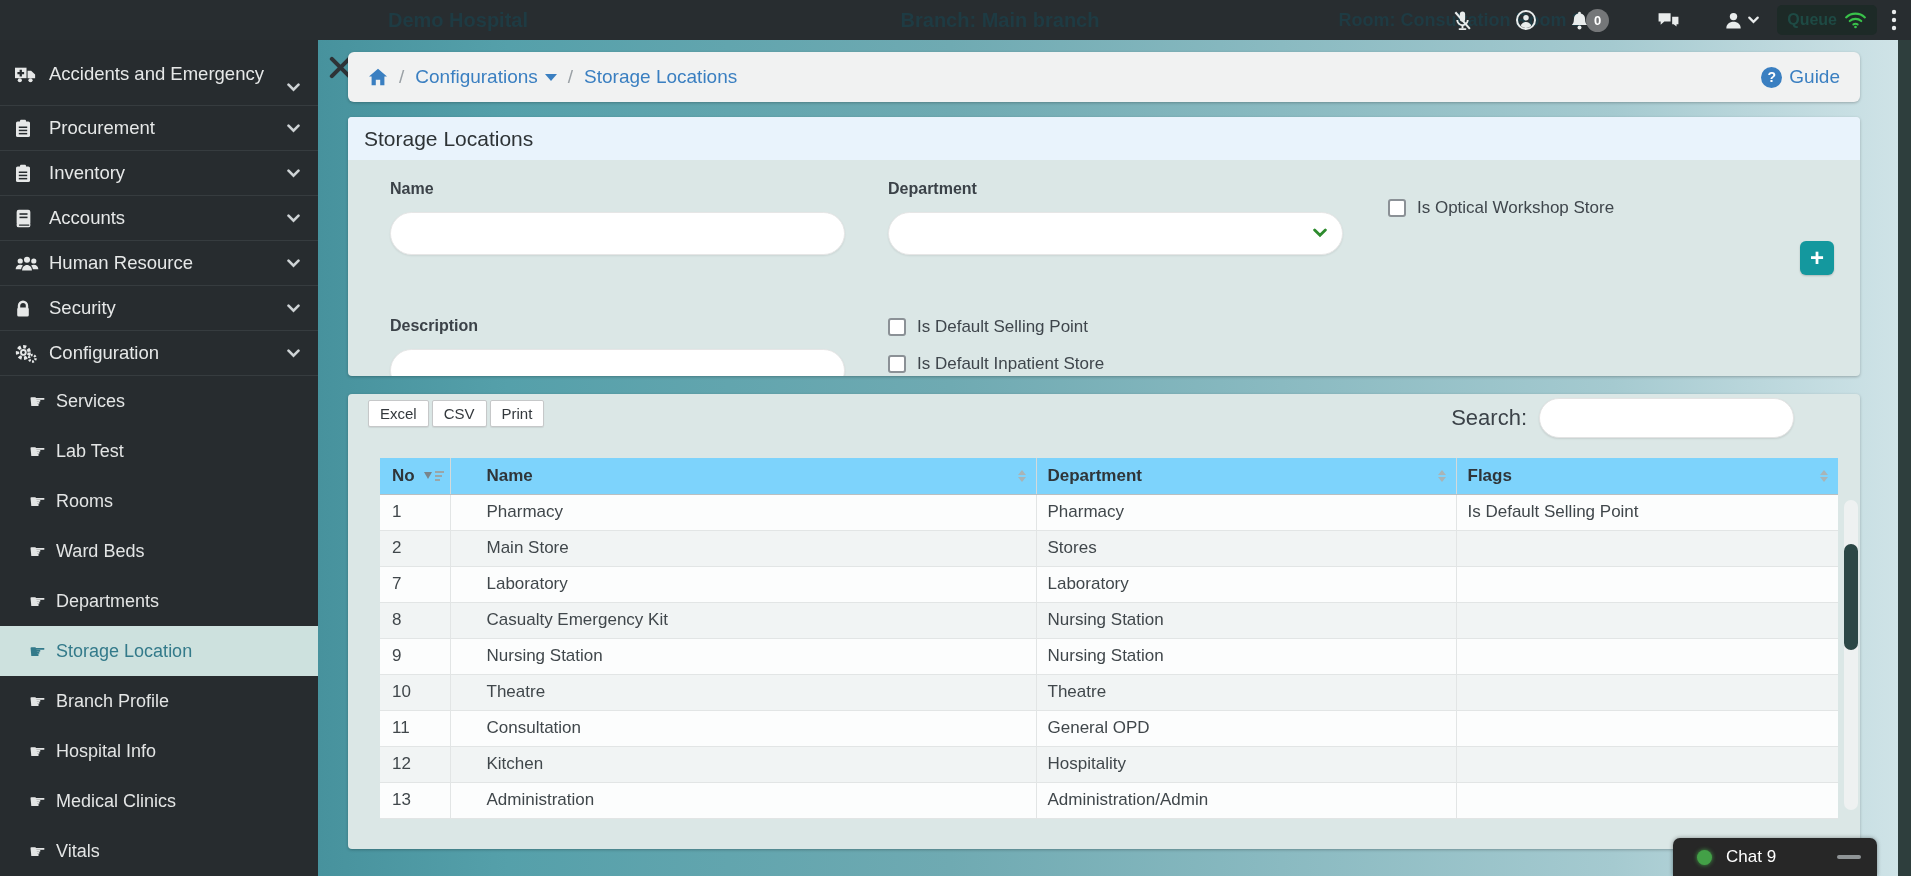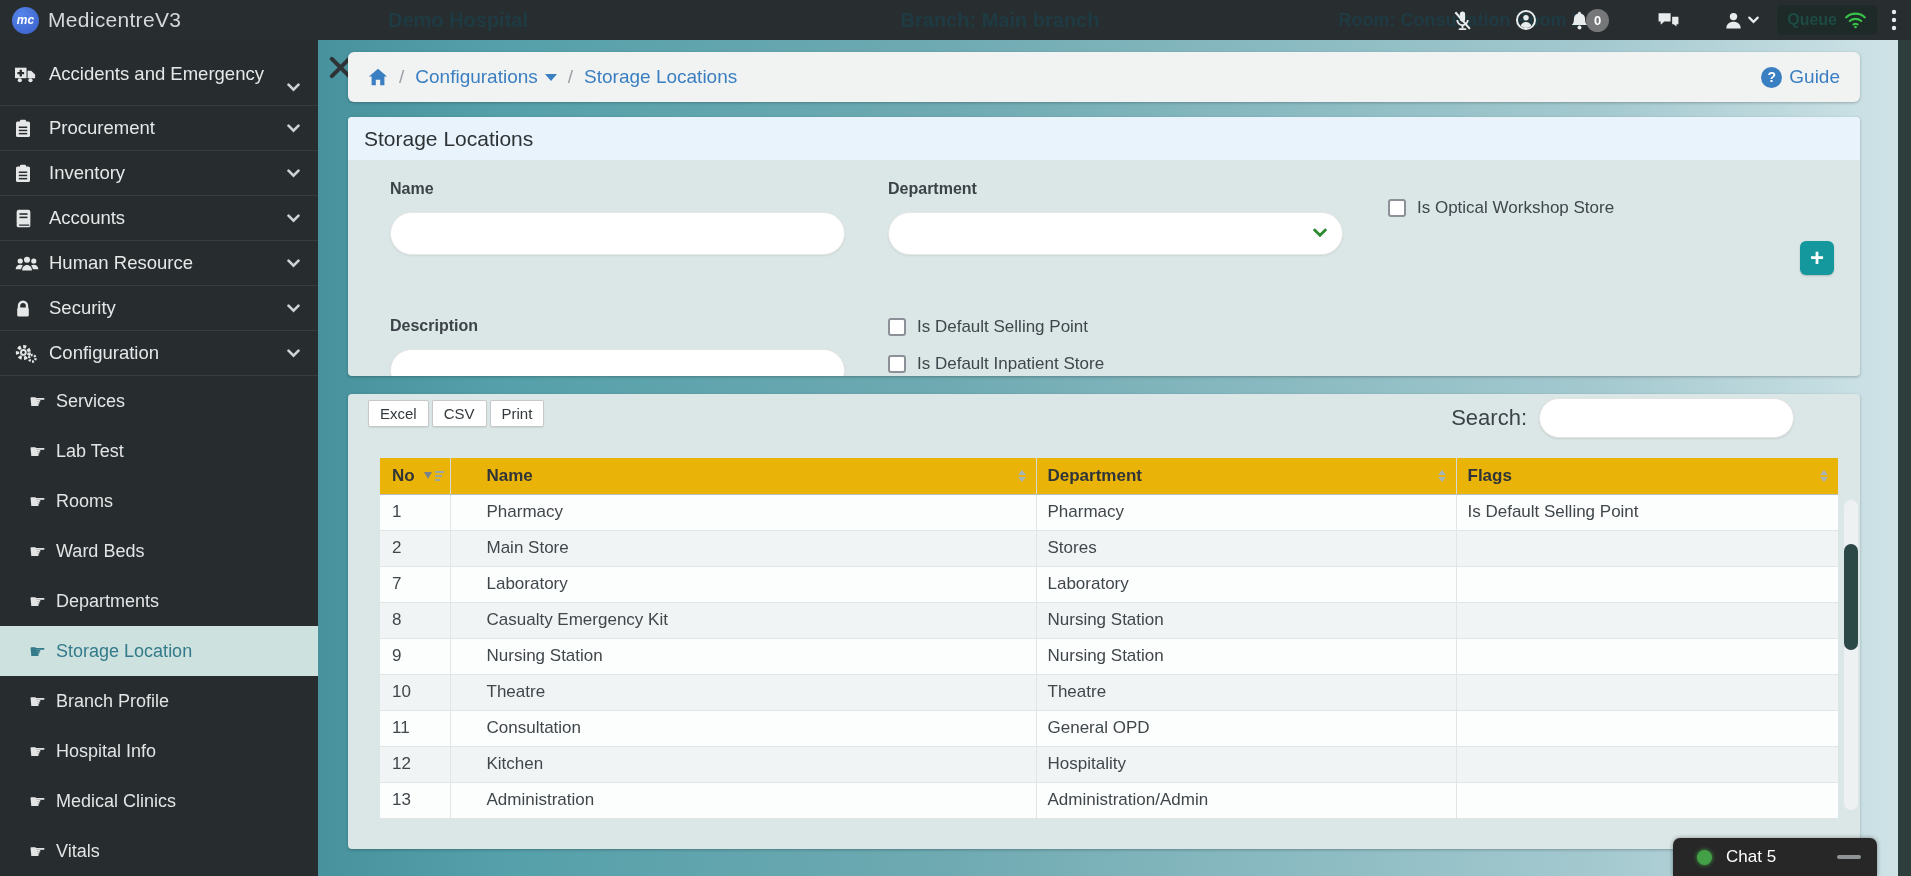--- a/index.html
+++ b/index.html
@@ -73,21 +73,21 @@
   .view-body { position:relative; height:416px; }
   .exports { position:absolute; left:20px; top:6px; display:flex; gap:3px; }
   .exp-btn { background:#fff; border:1px solid #c6c8c9; border-radius:2px; padding:4px 11px; font-size:15px; color:#33383c;
     cursor:pointer; box-shadow:0 1px 1px rgba(0,0,0,.08); }
   .search-wrap { position:absolute; right:66px; top:4px; display:flex; align-items:center; gap:12px; }
   .search-label { color:#3b4248; font-size:22px; }
   .search-input { width:255px; height:40px; border-radius:20px; border:1px solid #e3e3e3; background:#fff; padding:0 16px;
     font-size:16px; outline:none; box-shadow:0 1px 2px rgba(0,0,0,.1); }
 
   table.grid { position:absolute; left:32px; top:64px; width:1458px; border-collapse:collapse; table-layout:fixed; }
-  table.grid th { height:36px; text-align:left; font-size:17px; color:#2f3539; font-weight:bold; background:#eab308;
+  table.grid th { height:36px; text-align:left; font-size:17px; color:#2f3539; font-weight:bold; background:#7dd3fc;
     border-bottom:1px solid #b9bfc1; border-right:1px solid #d4dada; cursor:pointer; }
   table.grid th:last-child, table.grid td:last-child { border-right:none; }
   table.grid td { height:36px; font-size:17px; color:#40474b; border-bottom:1px solid #e2e5e5; border-right:1px solid #e2e5e5;
     white-space:nowrap; overflow:hidden; }
   tr.r-odd td { background:#fcfdfd; }
   tr.r-even td { background:#f1f4f4; }
   .col-no  { width:70px; }  .col-name{ width:586px; } .col-dept{ width:420px; } .col-flag{ width:382px; }
   .pad-s { padding-left:12px; } .pad-l { padding-left:36px; } .pad-m { padding-left:11px; }
   .th-flex { display:flex; align-items:center; }
   .sort { display:inline-flex; flex-direction:column; gap:2px; margin-left:auto; margin-right:10px; }
@@ -110,24 +110,20 @@
   .chat-dot { width:15px; height:15px; border-radius:50%; background:#43a047; margin-left:24px; box-shadow:0 0 4px #43a047; }
   .chat-label { color:#fff; font-size:17px; margin-left:14px; }
   .chat-min { margin-left:auto; margin-right:16px; width:24px; height:4px; background:#8f9496; border-radius:2px; cursor:pointer; }
 
   svg { display:block; }
 </style>
 </head>
 <body>
 
 <div class="topbar">
-  <div class="brand">
-    <span class="logo-circle">mc</span>
-    <span class="brand-text">MedicentreV3</span>
-  </div>
   <div class="tb-dim tb-hospital">Demo Hospital</div>
   <div class="tb-dim tb-branch">Branch: Main branch</div>
   <div class="tb-dim tb-room">Room: Consultation Room 1</div>
 
   <div class="tb-icons">
     <span class="tb-ic" style="margin-right:42px">
       <svg width="21" height="21" viewBox="0 0 20 20" fill="currentColor">
         <rect x="7.5" y="1.5" width="5" height="9.5" rx="2.5"></rect>
         <path d="M5 9.5a5 5 0 0 0 10 0" fill="none" stroke="currentColor" stroke-width="1.8"></path>
         <rect x="9.1" y="14.5" width="1.8" height="3"></rect>
@@ -540,15 +536,15 @@
         <div class="inner-thumb"></div>
       </div>
     </div>
   </div>
 </div>
 
 <div class="page-scrollbar"></div>
 
 <div class="chat">
   <span class="chat-dot"></span>
-  <span class="chat-label">Chat 5</span>
+  <span class="chat-label">Chat 9</span>
   <span class="chat-min"></span>
 </div>
 
 </body></html>

